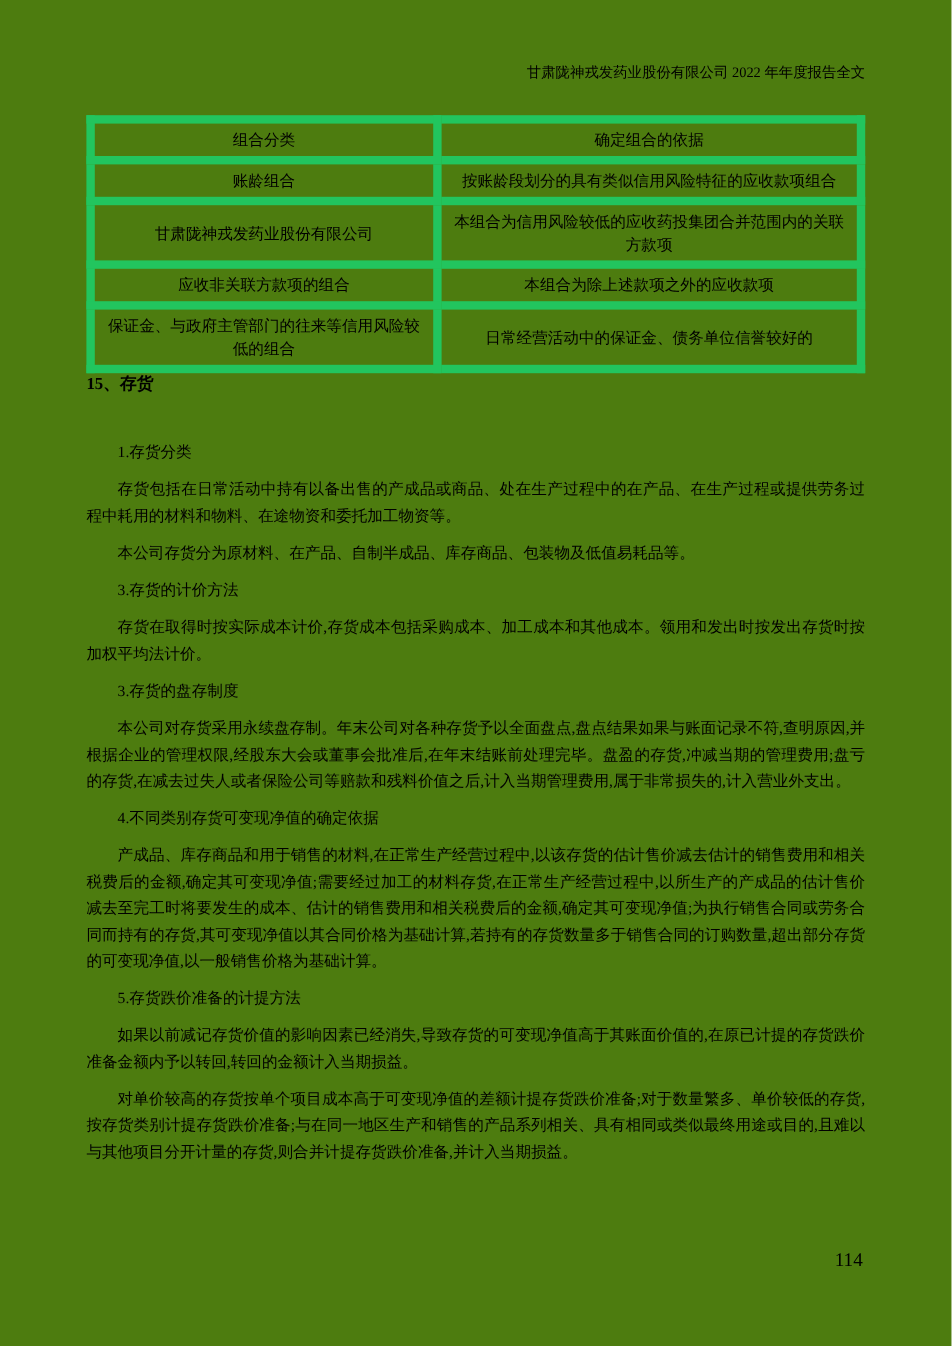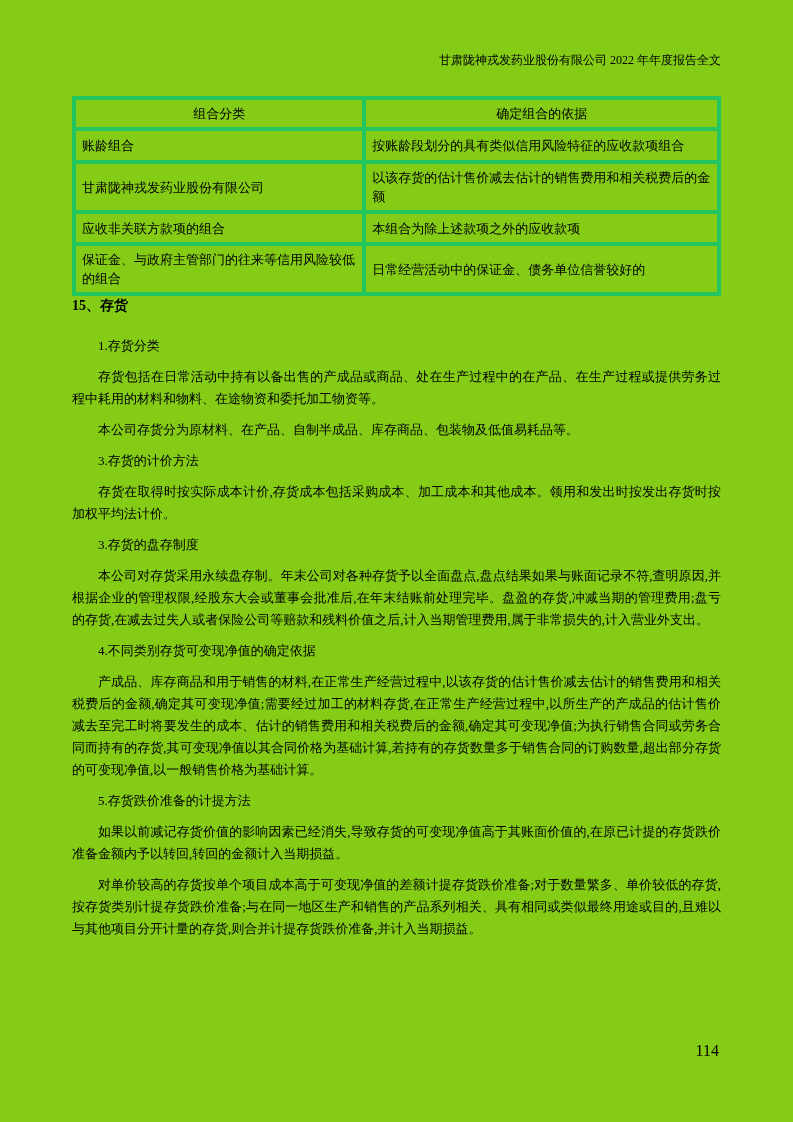--- a/index.html
+++ b/index.html
@@ -2,66 +2,66 @@
 <html><head>
 <meta charset="utf-8">
 <style>
   * { margin: 0; padding: 0; box-sizing: border-box; }
   html, body { background: #ffffff; }
   .page {
     position: relative;
     width: 793px;
     height: 1122px;
     margin: 0 auto;
-    background: #84cc16;
+    background: #4d7c0f;
     font-family: "Liberation Serif", "DejaVu Serif", serif;
     color: #000000;
     padding: 52px 72px 0 72px;
     overflow: hidden;
   }
   .doc-header {
     text-align: right;
     font-size: 12px;
     line-height: 16px;
     margin-bottom: 28px;
   }
   table.portfolio {
     width: 100%;
     border-collapse: collapse;
     font-size: 13px;
     line-height: 19px;
   }
   table.portfolio th,
   table.portfolio td {
-    border: 4px solid #22c55e;
+    border: 7px solid #22c55e;
     padding: 4px 6px;
     vertical-align: middle;
     font-weight: normal;
   }
   table.portfolio th {
     text-align: center;
     height: 27px;
   }
-  table.portfolio td { text-align: left; }
+  table.portfolio td { text-align: center; }
   table.portfolio td.c1 { width: 45%; }
   table.portfolio tr.r1 td { height: 33px; }
   table.portfolio tr.r3 td { height: 32px; }
   .section-heading {
     font-size: 14px;
     font-weight: bold;
     line-height: 20px;
   }
   .para {
     font-size: 13px;
     line-height: 22px;
     text-align: justify;
     text-indent: 2em;
     margin-top: 9px;
   }
-  .para.first { margin-top: 19px; }
+  .para.first { margin-top: 35px; }
   .page-number {
     position: absolute;
     right: 74px;
     bottom: 62px;
     font-size: 16px;
   }
 </style>
 </head>
 <body>
 
@@ -78,21 +78,21 @@
         <th>确定组合的依据</th>
       </tr>
     </thead>
     <tbody>
       <tr class="r1">
         <td class="c1">账龄组合</td>
         <td>按账龄段划分的具有类似信用风险特征的应收款项组合</td>
       </tr>
       <tr class="r2">
         <td class="c1">甘肃陇神戎发药业股份有限公司</td>
-        <td>以该存货的估计售价减去估计的销售费用和相关税费后的金额</td>
+        <td>本组合为信用风险较低的应收药投集团合并范围内的关联方款项</td>
       </tr>
       <tr class="r3">
         <td class="c1">应收非关联方款项的组合</td>
         <td>本组合为除上述款项之外的应收款项</td>
       </tr>
       <tr class="r4">
         <td class="c1">保证金、与政府主管部门的往来等信用风险较低的组合</td>
         <td>日常经营活动中的保证金、债务单位信誉较好的</td>
       </tr>
     </tbody>

